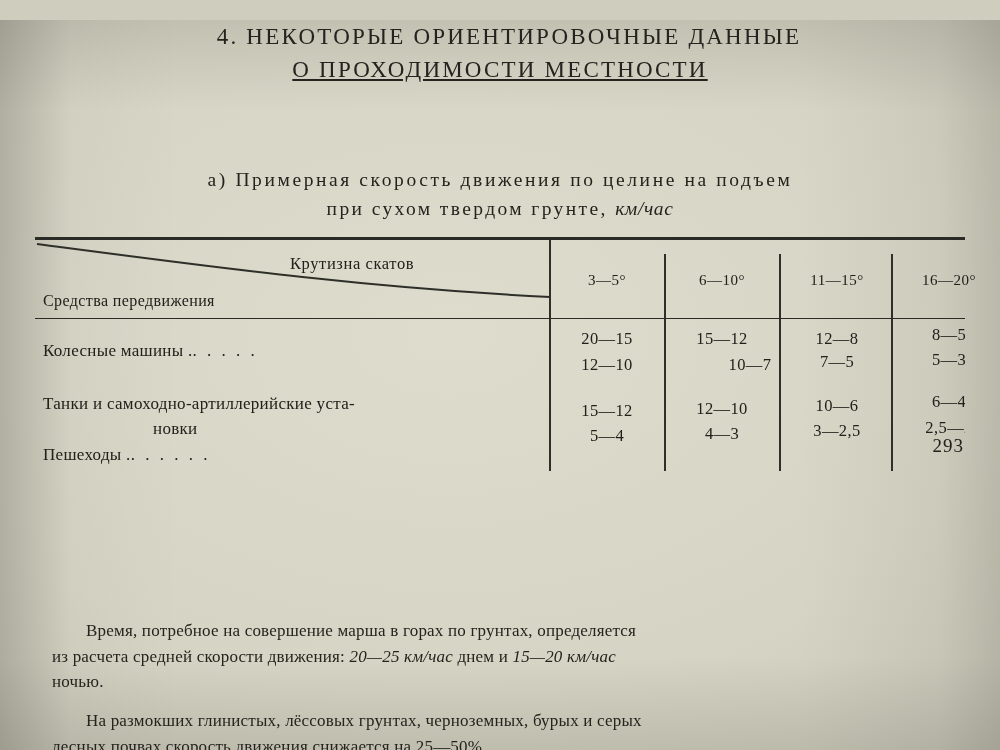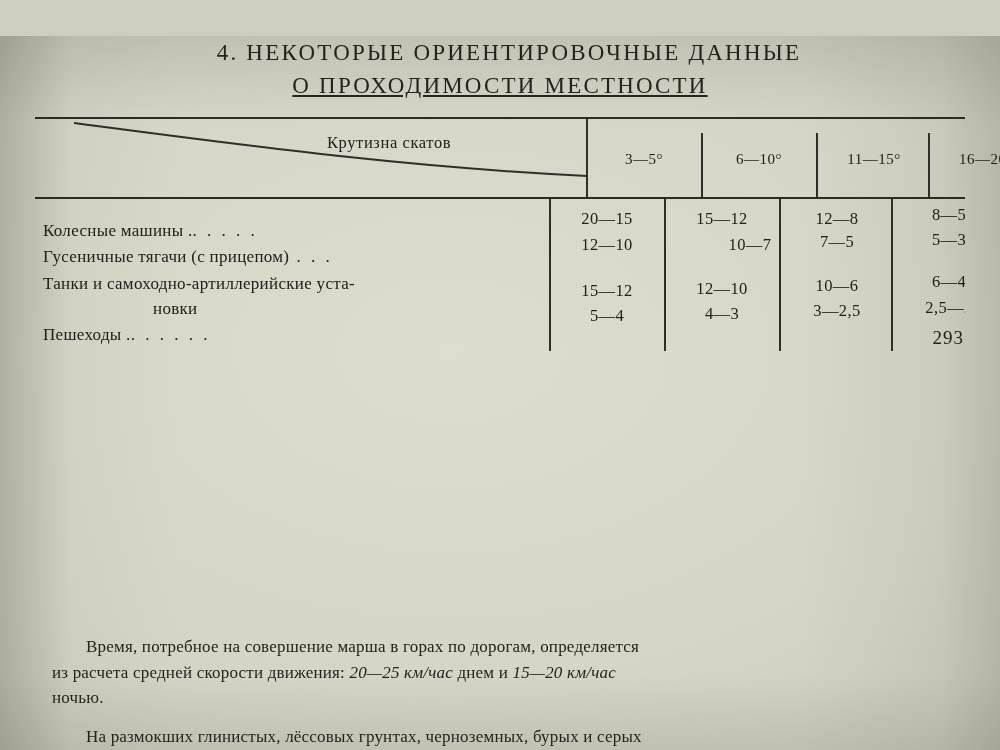--- a/index.html
+++ b/index.html
@@ -38,21 +38,21 @@
     z-index: 2;
   }
 
   
   .heading {
     text-align: center;
     letter-spacing: 2.2px;
     font-size: 23px;
     line-height: 1.45;
     color: #23231f;
-    margin-top: 36px;
+    margin-top: 20px;
   }
   .heading .line1 { display: block; padding-left: 18px; }
   .heading .line2 { display: block; text-decoration: underline; }
 
   
   .caption {
     text-align: center;
     font-size: 19.5px;
     letter-spacing: 2.6px;
     line-height: 1.5;
@@ -71,21 +71,20 @@
   .rule {
     height: 2.5px;
     background: #2a2a26;
     width: 100%;
   }
   .rule.thin { height: 1.6px; }
 
   .thead {
     position: relative;
     height: 78px;
-    margin-left: 37px;
   }
   .diag-svg {
     position: absolute;
     left: 0;
     top: 0;
   }
   .slope-label {
     position: absolute;
     left: 255px;
     top: 14px;
@@ -142,48 +141,56 @@
     letter-spacing: 0.2px;
     line-height: 1.5;
     color: #24241f;
   }
   .para .it { font-style: italic; }
   .indent { display: inline-block; width: 34px; }
 
   .page-number {
     position: absolute;
     right: 36px;
-    bottom: 20px;
+    bottom: 32px;
     font-size: 19px;
     letter-spacing: 1px;
   }
 </style>
 </head>
 <body>
 
 <div id="page">
   <div class="content">
 
     <div class="heading">
       <span class="line1">4. НЕКОТОРЫЕ ОРИЕНТИРОВОЧНЫЕ ДАННЫЕ</span>
       <span class="line2">О ПРОХОДИМОСТИ МЕСТНОСТИ</span>
     </div>
 
+    <div class="caption">
+      <span class="cap1">а) Примерная скорость движения по целине на подъем</span>
+      <span class="cap2">
+        <span>при сухом твердом грунте,</span>
+        <span class="units">км/час</span>
+      </span>
+    </div>
 
     <div class="table-wrap">
 
       <div class="rule"></div>
 
       <div class="thead">
 
         <svg class="diag-svg" width="930" height="78">
           <path d="M 2 4 C 170 26, 330 48, 515 57" stroke="#2f2f2a" stroke-width="2" fill="none"></path>
         </svg>
 
         <div class="slope-label">Крутизна скатов</div>
+        <div class="means-label">Средства передвижения</div>
 
         <div class="vline" style="left:514px; top:0; height:78px;"></div>
         <div class="vline" style="left:629px; top:14px; height:64px;"></div>
         <div class="vline" style="left:744px; top:14px; height:64px;"></div>
         <div class="vline" style="left:856px; top:14px; height:64px;"></div>
 
         <div class="col-head" style="left:517px;">3—5°</div>
         <div class="col-head" style="left:632px;">6—10°</div>
         <div class="col-head" style="left:747px;">11—15°</div>
         <div class="col-head" style="left:859px;">16—20°</div>
@@ -198,23 +205,20 @@
         <div class="vline" style="left:856px; top:0; height:152px;"></div>
 
         <div class="row-label" style="top:22px;">
           <span>Колесные машины .</span><span class="dots">. . . . .</span>
         </div>
         <div class="cell" style="left:517px; top:10px;">20—15</div>
         <div class="cell" style="left:632px; top:10px;">15—12</div>
         <div class="cell" style="left:747px; top:10px;">12—8</div>
         <div class="cell" style="left:859px; top:6px;">8—5</div>
 
-        <div class="row-label" style="top:48px;">
-          <span>Гусеничные тягачи (с прицепом)</span><span class="dots"> . . .</span>
-        </div>
         <div class="cell" style="left:517px; top:36px;">12—10</div>
         <div class="cell" style="left:632px; top:36px;padding-left:28px;">10—7</div>
         <div class="cell" style="left:747px; top:33px;">7—5</div>
         <div class="cell" style="left:859px; top:31px;">5—3</div>
 
         <div class="row-label" style="top:75px;">
           <span>Танки и самоходно-артиллерийские уста-</span>
         </div>
         <div class="cell" style="left:517px; top:82px;">15—12</div>
         <div class="cell" style="left:632px; top:80px;">12—10</div>
@@ -229,21 +233,21 @@
         <div class="cell" style="left:747px; top:102px;">3—2,5</div>
         <div class="cell" style="left:859px; top:99px;">2,5—2</div>
 
         <div class="row-label" style="top:126px;">
           <span>Пешеходы .</span><span class="dots">. . . . . .</span>
         </div>
       </div>
     </div>
 
     <div class="para" style="left:52px; top:598px; width:910px;">
-      <span class="indent"></span><span>Время, потребное на совершение марша в горах по дорогам, определяется</span><br>
+      <span class="indent"></span><span>Время, потребное на совершение марша в горах по грунтах, определяется</span><br>
       <span>из расчета средней скорости движения:</span>
       <span class="it">20—25 км/час</span>
       <span>днем и</span>
       <span class="it">15—20 км/час</span><br>
       <span>ночью.</span>
     </div>
 
     <div class="para" style="left:52px; top:688px; width:910px;">
       <span class="indent"></span><span>На размокших глинистых, лёссовых грунтах, черноземных, бурых и серых</span><br>
       <span>лесных почвах скорость движения снижается на 25—50%.</span>

